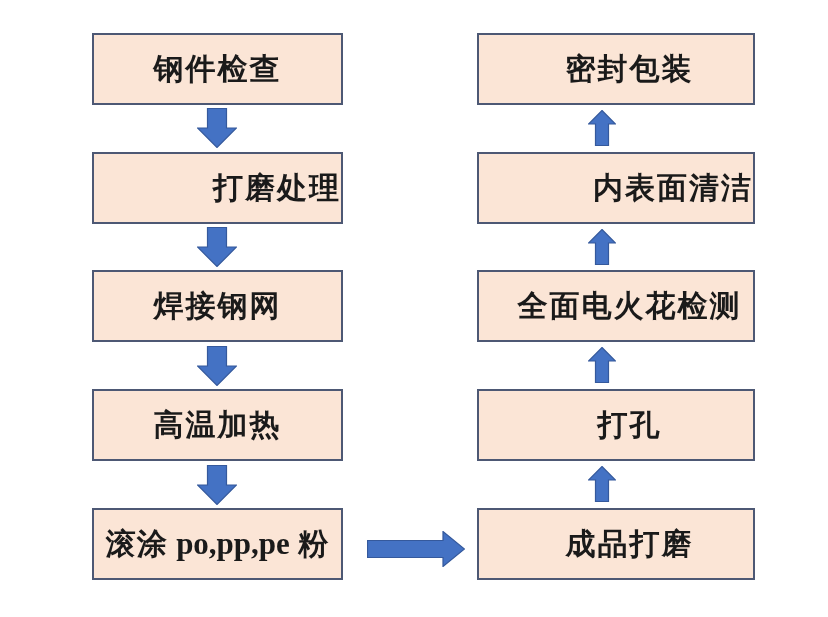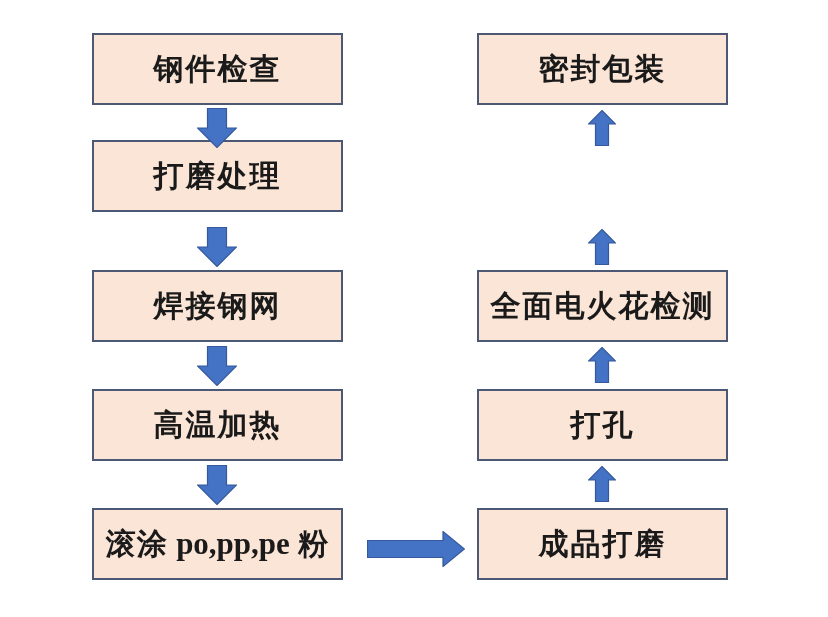--- a/index.html
+++ b/index.html
@@ -29,23 +29,23 @@
     display: flex;
     align-items: center;
     justify-content: center;
     font-size: 30px;
     font-weight: 700;
     color: var(--text);
     letter-spacing: 2px;
     white-space: nowrap;
   }
   .col-left  { left: 92px; }
-  .col-right { left: 477px; }
+  .col-right { left: 477px; padding-left: 27px; }
   .row-1 { top: 33px; }
-  .row-2 { top: 140px; }
+  .row-2 { top: 152px; justify-content: flex-end; }
   .row-3 { top: 270px; }
   .row-4 { top: 389px; text-align: right; }
   .row-5 { top: 508px; }
   .arrow { position: absolute; display: block; }
   .arrow polygon { fill: var(--arrow-fill); stroke: var(--arrow-border); stroke-width: 1.2; }
   .italic-part { letter-spacing: 0; font-size: 31px; }
   .mix { letter-spacing: 1px; }
 </style>
 </head>
 <body>
@@ -63,20 +63,23 @@
   </div>
   <div class="box col-left row-4">
     <span>高温加热</span>
   </div>
   <div class="box col-left row-5">
     <span class="mix"><span>滚涂 </span><span class="italic-part">po,pp,pe</span><span> 粉</span></span>
   </div>
 
   <div class="box col-right row-1">
     <span>密封包装</span>
+  </div>
+  <div class="box col-right row-2">
+    <span>内表面清洁</span>
   </div>
   <div class="box col-right row-3">
     <span>全面电火花检测</span>
   </div>
   <div class="box col-right row-4">
     <span>打孔</span>
   </div>
   <div class="box col-right row-5">
     <span>成品打磨</span>
   </div>

